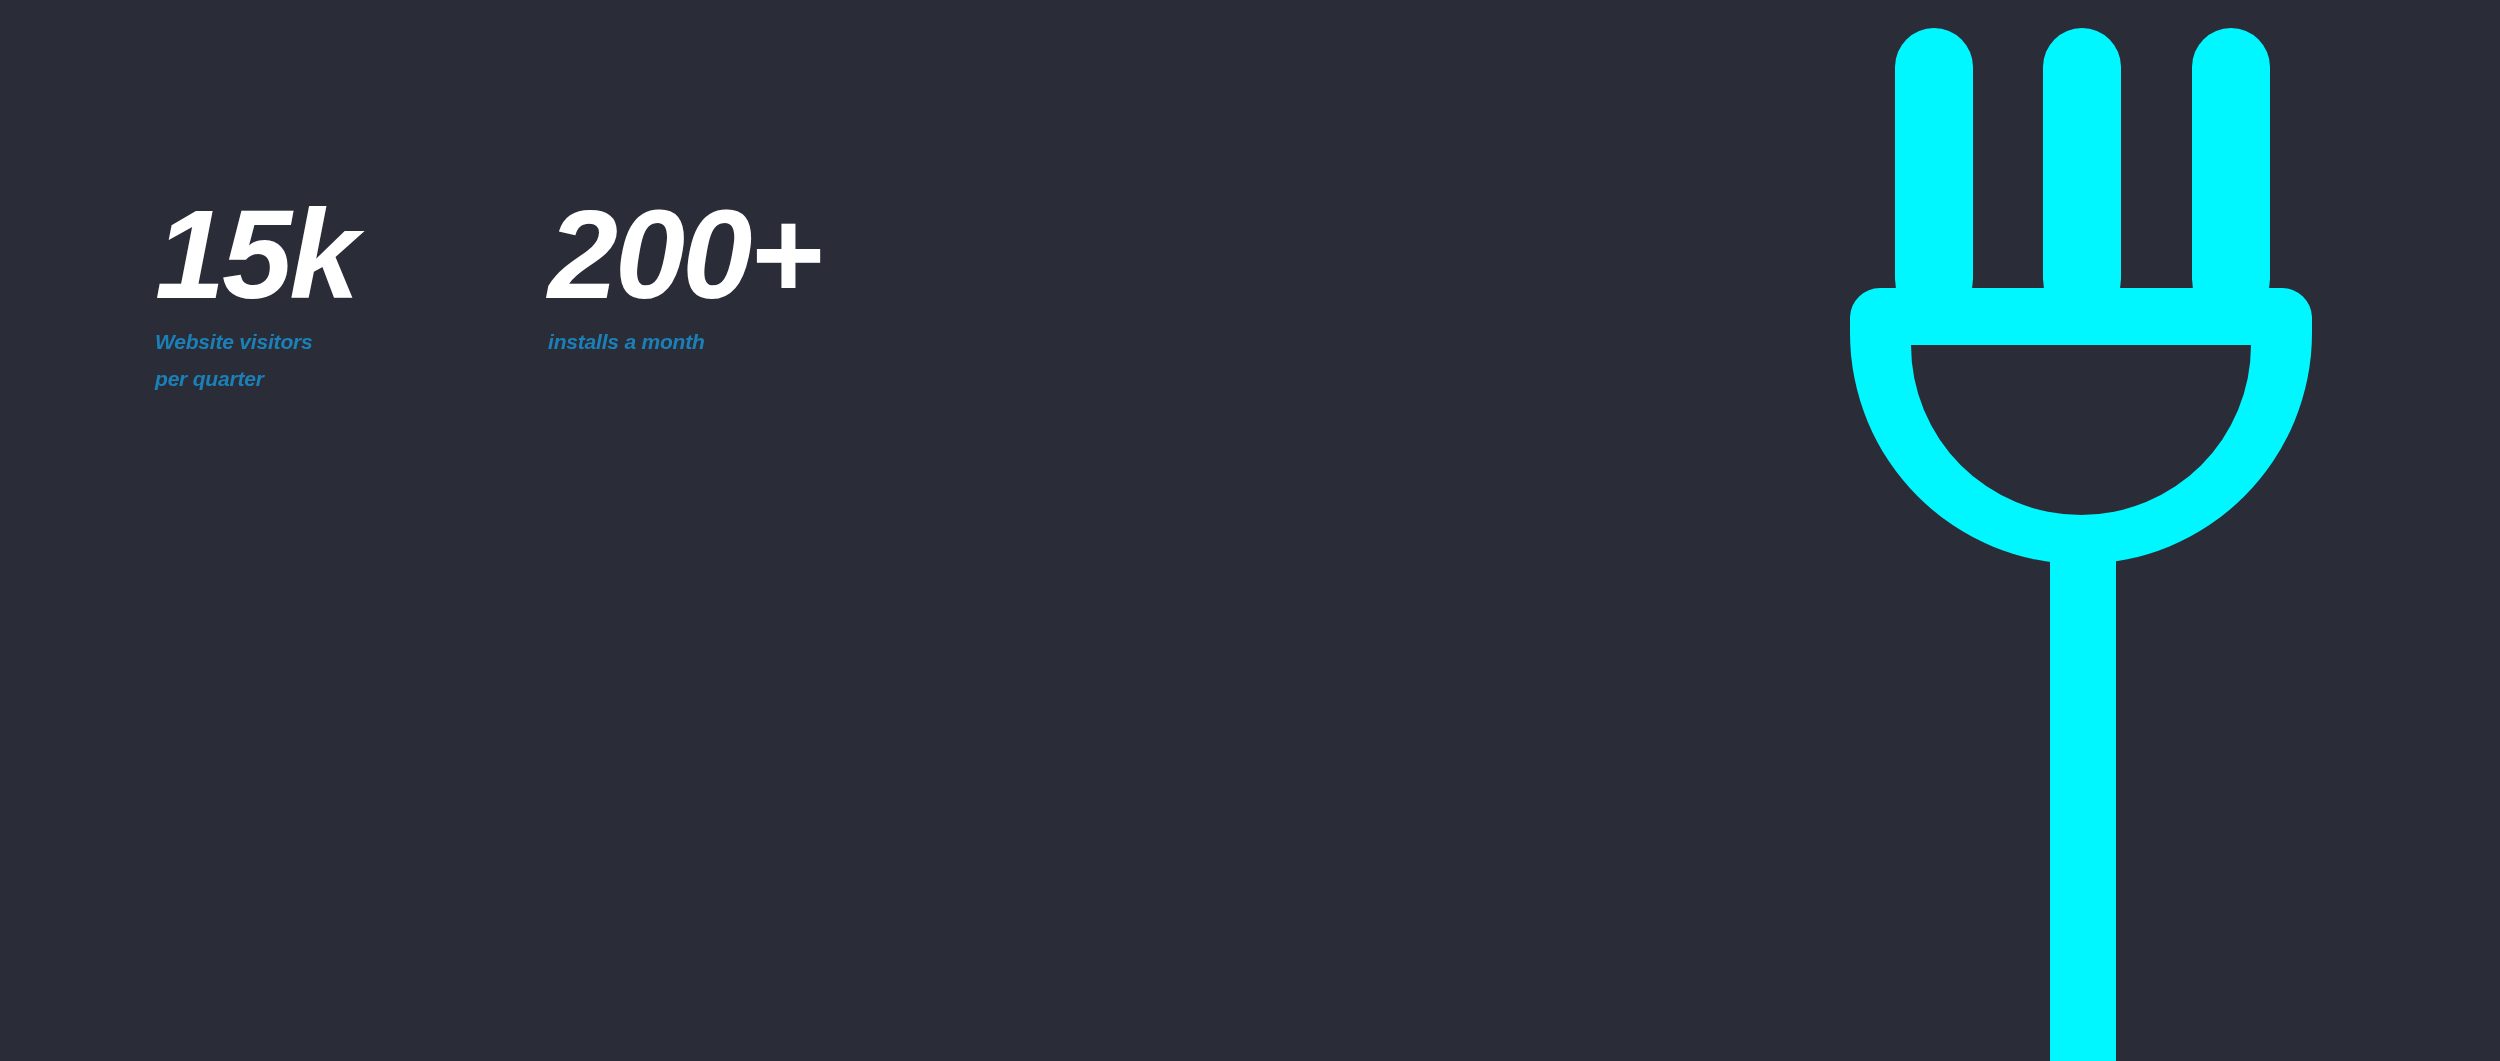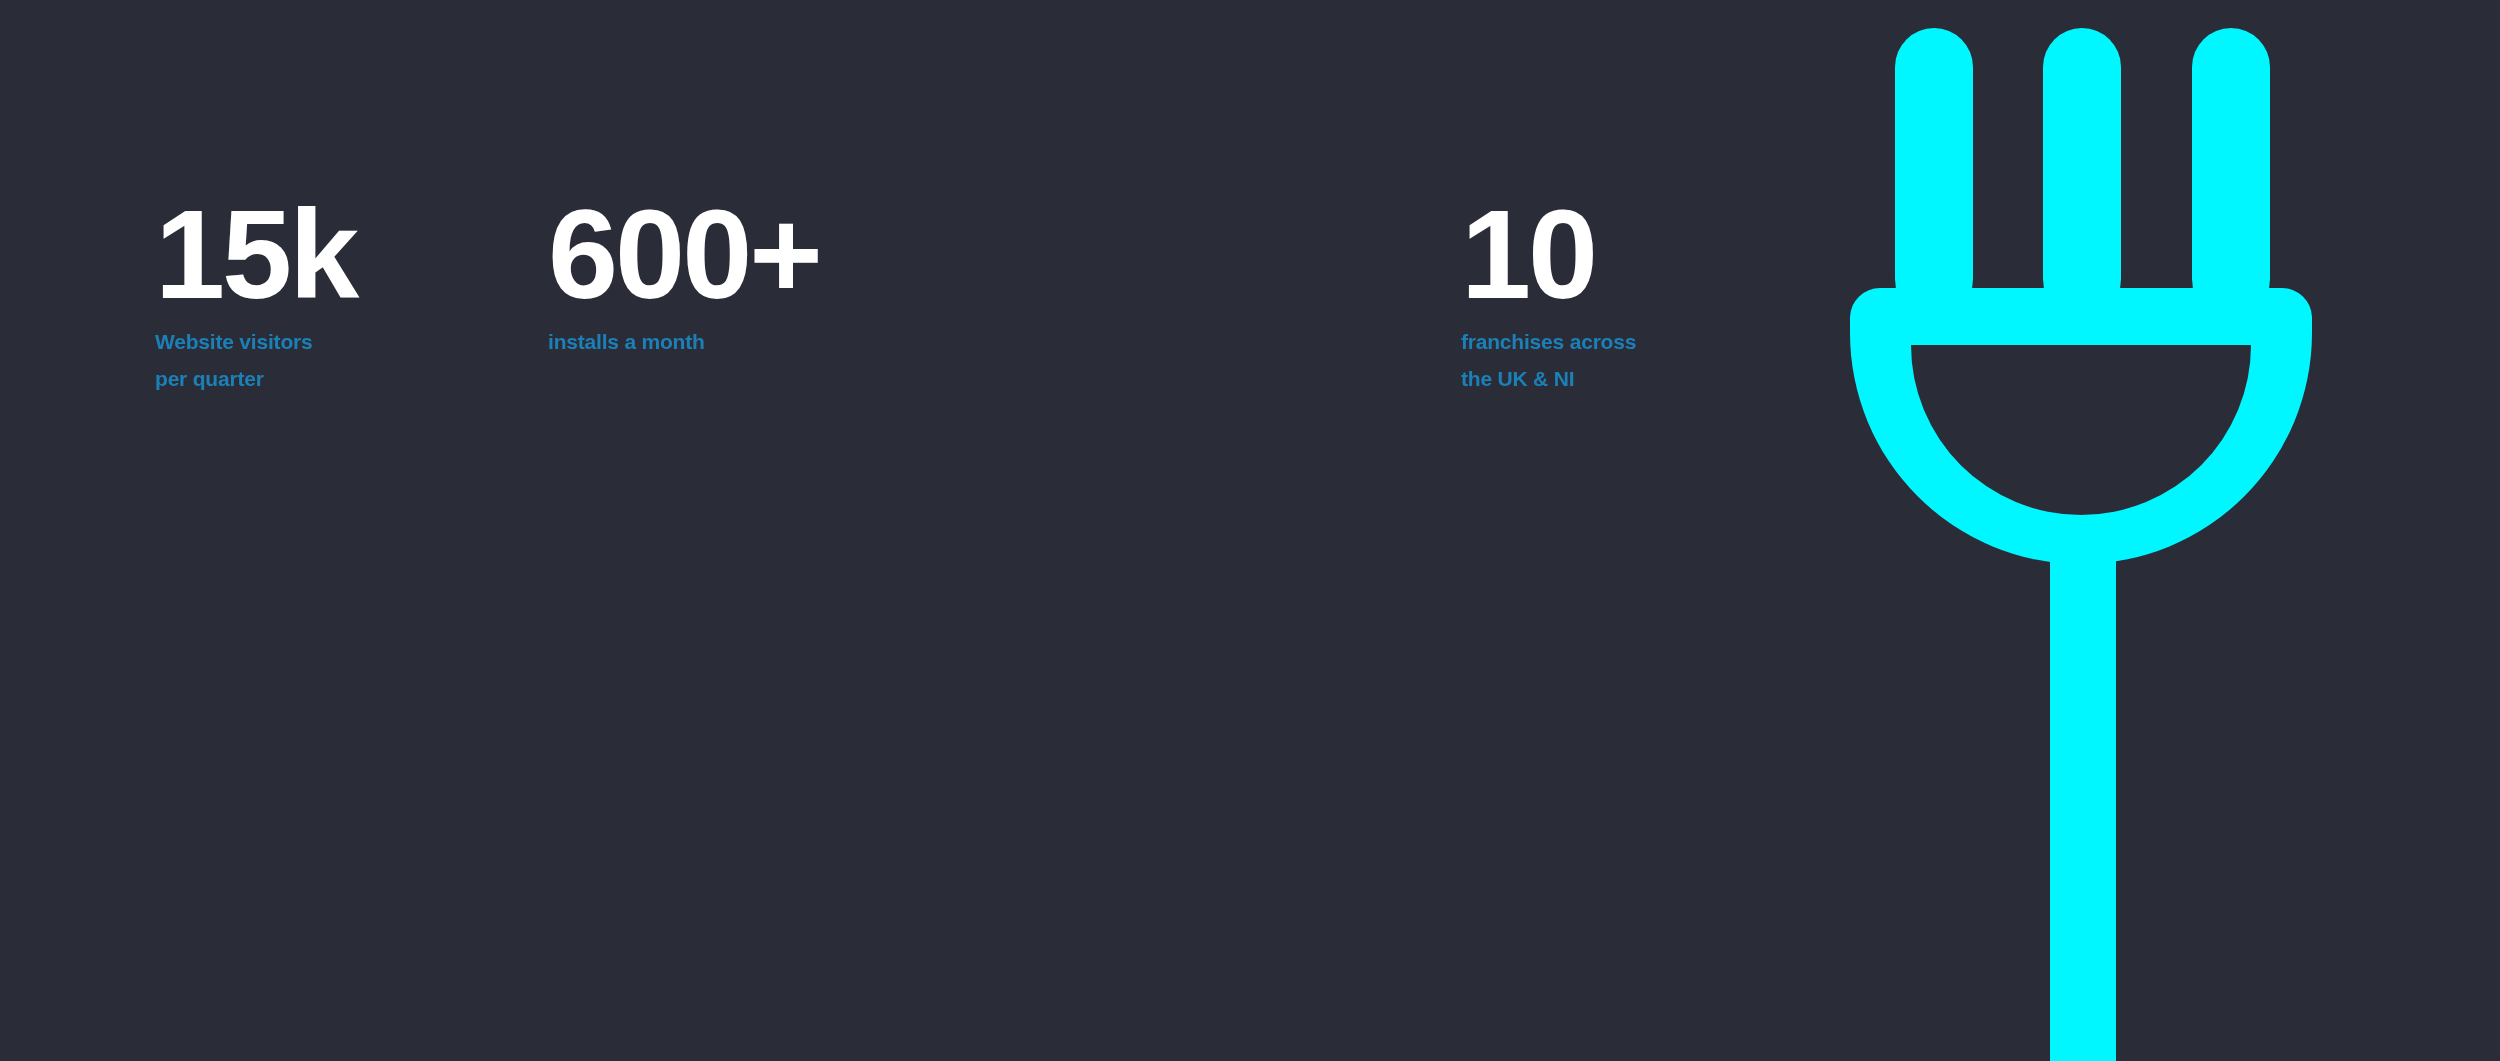--- a/index.html
+++ b/index.html
@@ -13,20 +13,21 @@
     font-family: "Liberation Sans", sans-serif;
     overflow: hidden;
   }
 
   .stage {
     position: relative;
     width: 2500px;
     height: 1061px;
     background: #2a2d37;
     overflow: hidden;
+    font-style: italic;
   }
 
   
   .stats-band {
     position: absolute;
     left: 0;
     top: 0;
     width: 1800px;
     height: 1061px;
   }
@@ -88,30 +89,25 @@
 
   <div class="stats-band">
 
     <div class="stat stat-1">
       <span class="stat-value">15k</span>
       <span class="stat-label">Website visitors
 per quarter</span>
     </div>
 
     <div class="stat stat-2">
-      <span class="stat-value">600+</span>
+      <span class="stat-value">200+</span>
       <span class="stat-label">installs a month</span>
     </div>
 
 
-    <div class="stat stat-4">
-      <span class="stat-value">10</span>
-      <span class="stat-label">franchises across
-the UK &amp; NI</span>
-    </div>
 
   </div>
 
   <div class="plug-icon">
     <svg viewBox="0 0 720 1061" xmlns="http://www.w3.org/2000/svg" aria-hidden="true">
       <g fill="#00f7ff">
 
         <rect x="115" y="28" width="78" height="290" rx="39" ry="39"></rect>
         <rect x="263" y="28" width="78" height="290" rx="39" ry="39"></rect>
         <rect x="412" y="28" width="78" height="290" rx="39" ry="39"></rect>

